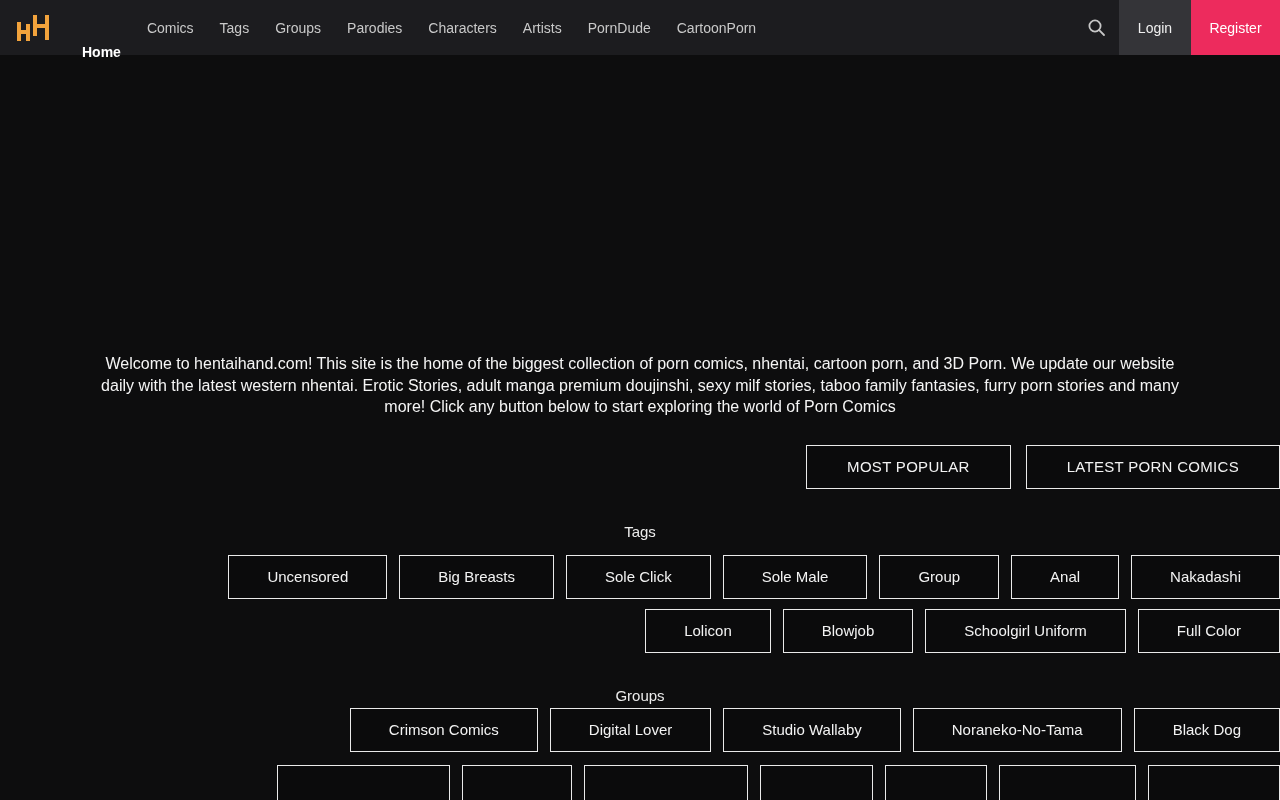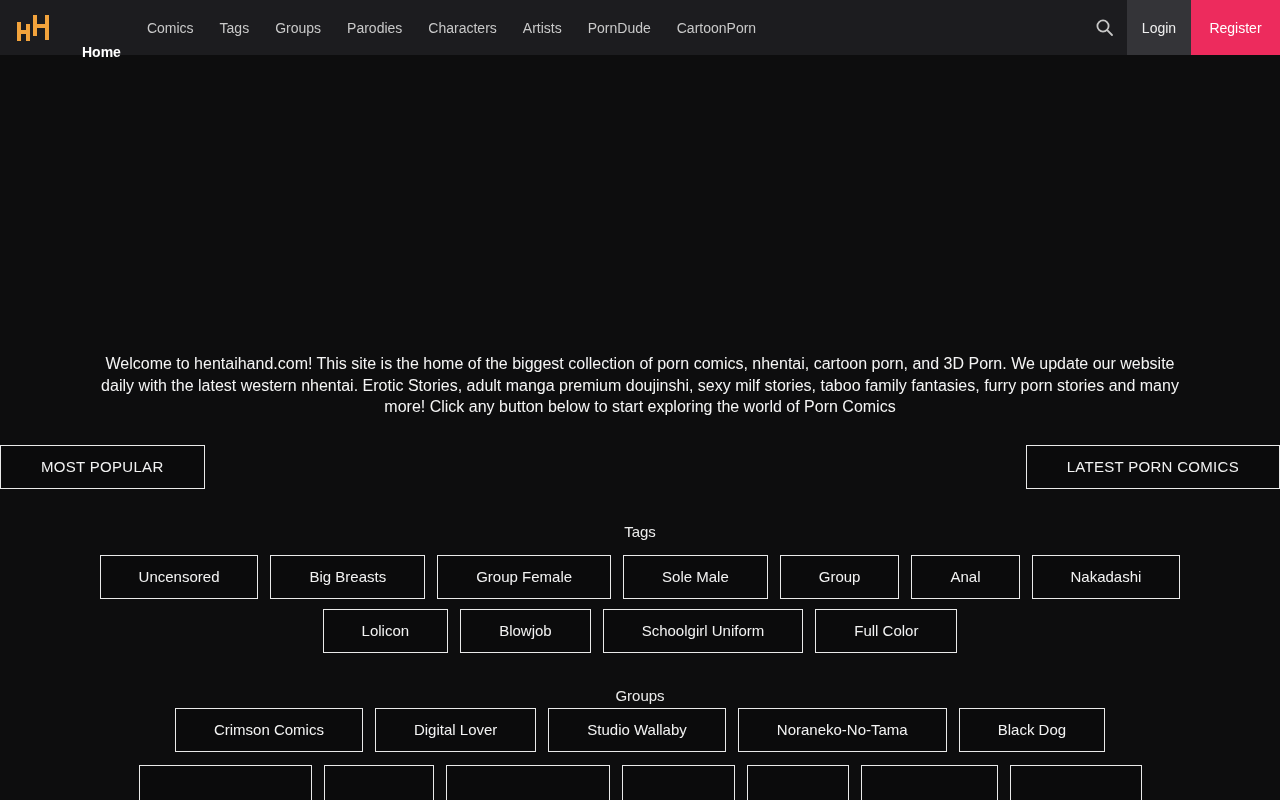--- a/index.html
+++ b/index.html
@@ -35,21 +35,21 @@
     white-space: nowrap;
   }
   .nav-link.active { color: #ffffff; font-weight: 700; margin-top: 48px; }
   .nav-spacer { flex: 1; }
   .nav-search {
     display: flex; align-items: center; justify-content: center;
     width: 46px; cursor: pointer;
   }
   .nav-auth-login {
     display: flex; align-items: center; justify-content: center;
-    width: 64px;
+    width: 72px;
     background: #343438;
     font-size: 14px; color: #f0f0f0;
     cursor: pointer;
   }
   .nav-auth-register {
     display: flex; align-items: center; justify-content: center;
     width: 89px;
     background: #ed2b5d;
     font-size: 14px; color: #ffffff;
     cursor: pointer;
@@ -60,21 +60,21 @@
     width: 1104px;
     margin: 298px auto 0 auto;
     text-align: center;
     font-size: 16px;
     line-height: 21.5px;
     color: #f5f5f5;
   }
 
   .cta-row {
     margin-top: 27px;
-    display: flex; justify-content: space-between; gap: 15px;
+    display: flex; justify-content: flex-end; gap: 15px;
   }
   .btn {
     height: 44px;
     background: #0b0b0c;
     border: 1.5px solid #eaeaea;
     color: #f3f3f3;
     font-size: 15px;
     font-family: "Liberation Sans", "DejaVu Sans", sans-serif;
     display: inline-flex; align-items: center; justify-content: center;
     padding: 0 40px;
@@ -84,21 +84,21 @@
   .cta-row .btn { letter-spacing: 0.3px; }
 
   .section-heading {
     margin-top: 34px;
     text-align: center;
     font-size: 15px;
     font-weight: 400;
     color: #ececec;
   }
   .btn-row {
-    display: flex; justify-content: center;
+    display: flex; justify-content: flex-end;
     gap: 12px;
     margin-top: 15px;
   }
   .btn-row + .btn-row { margin-top: 10px; }
   .btn-row .btn { padding: 0 38px; }
   .btn-row.groups-first { margin-top: 4px; }
   .btn-row.partial { margin-top: 13px; }
   .btn-row.partial .btn { padding: 0; }
 </style>
 </head>
@@ -146,21 +146,21 @@
   <div class="cta-row">
     <button class="btn">MOST POPULAR</button>
     <button class="btn">LATEST PORN COMICS</button>
   </div>
 
   <h2 class="section-heading">Tags</h2>
 
   <div class="btn-row">
     <button class="btn">Uncensored</button>
     <button class="btn">Big Breasts</button>
-    <button class="btn">Group Female</button>
+    <button class="btn">Sole Click</button>
     <button class="btn">Sole Male</button>
     <button class="btn">Group</button>
     <button class="btn">Anal</button>
     <button class="btn">Nakadashi</button>
   </div>
   <div class="btn-row">
     <button class="btn">Lolicon</button>
     <button class="btn">Blowjob</button>
     <button class="btn">Schoolgirl Uniform</button>
     <button class="btn">Full Color</button>

